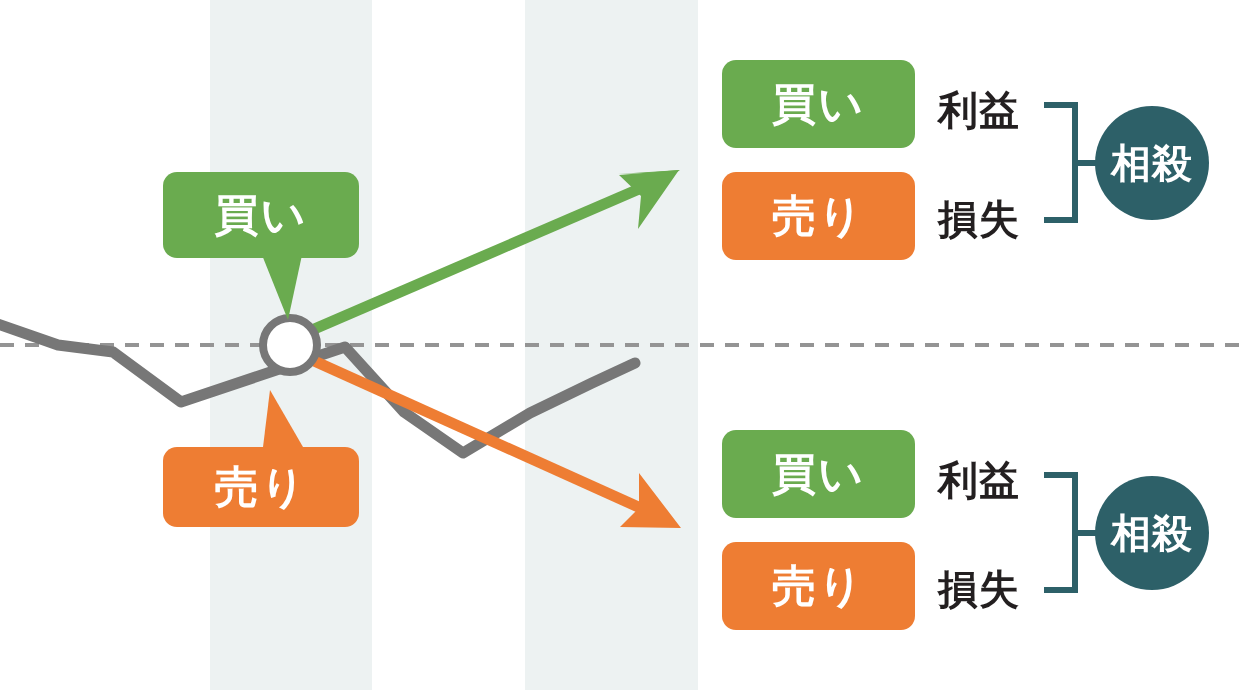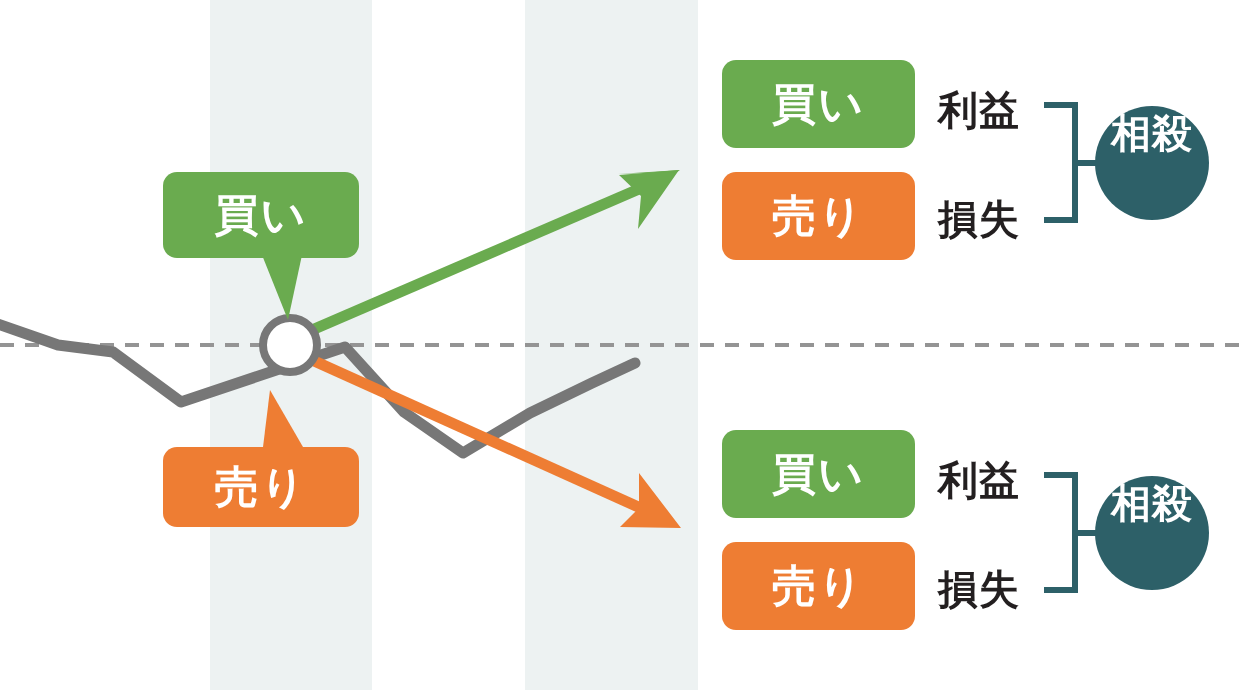--- a/index.html
+++ b/index.html
@@ -78,21 +78,21 @@
     letter-spacing: 1px;
     white-space: nowrap;
   }
   .offset-circle {
     position: absolute;
     width: 114px;
     height: 114px;
     border-radius: 50%;
     background: #2d6068;
     display: flex;
-    align-items: flex-start;
+    align-items: center;
     justify-content: center;
     color: #ffffff;
     font-size: 40px;
     font-weight: bold;
     letter-spacing: 1px;
   }
 </style>
 </head>
 <body>
 

